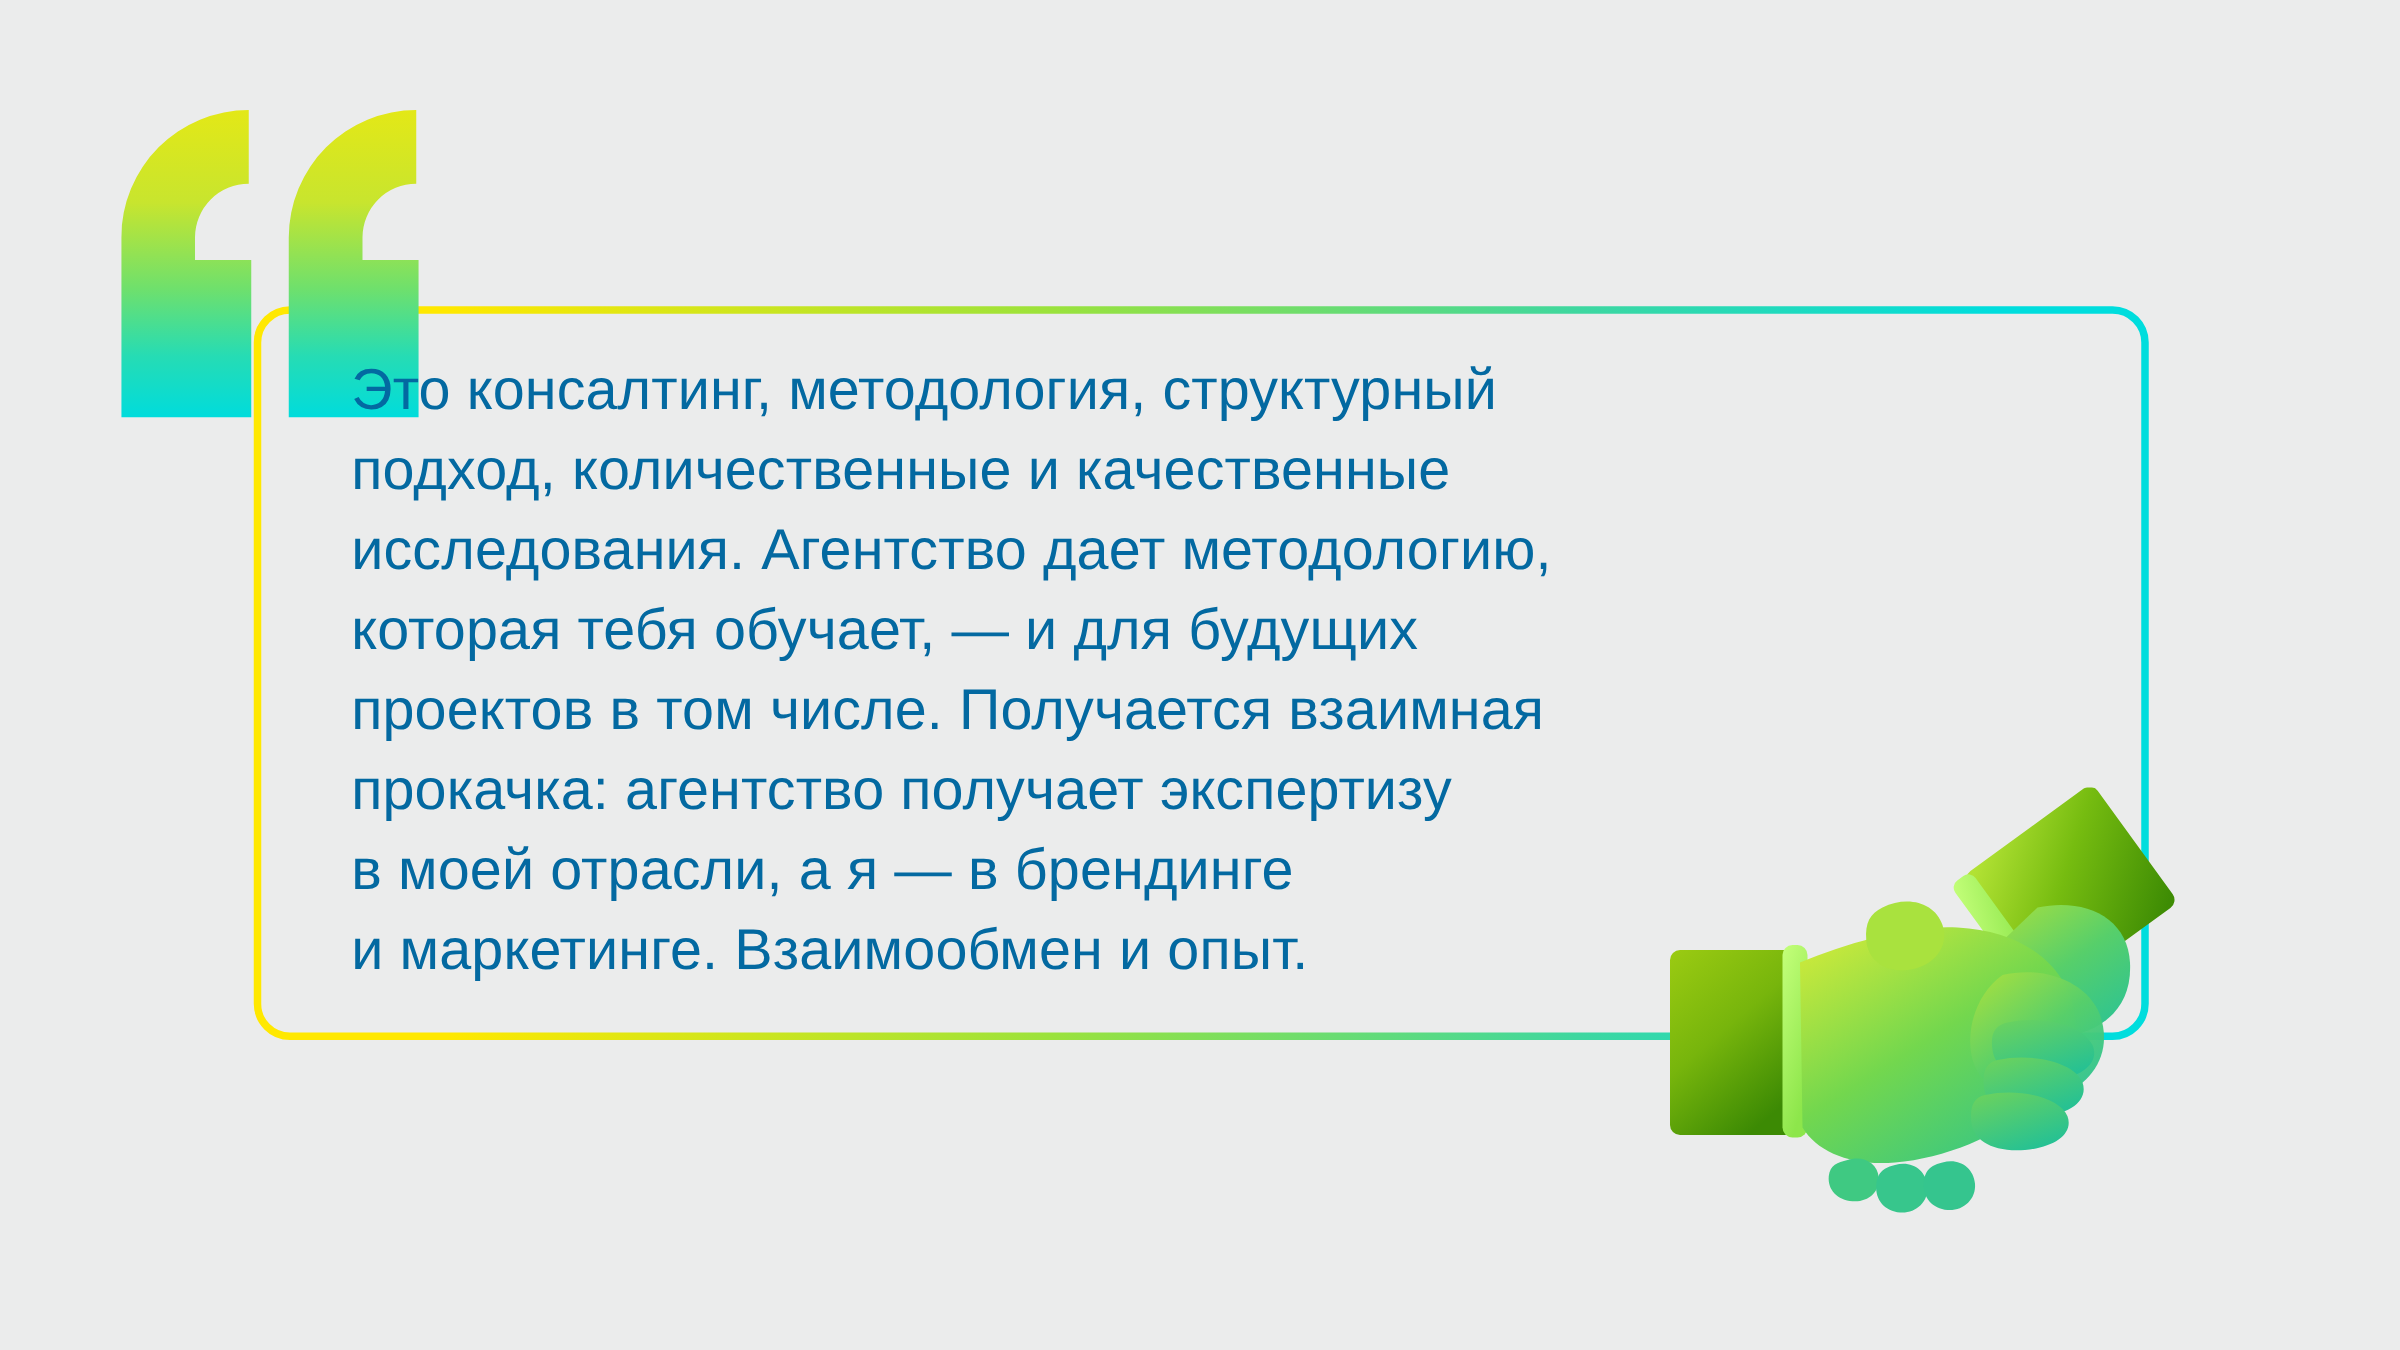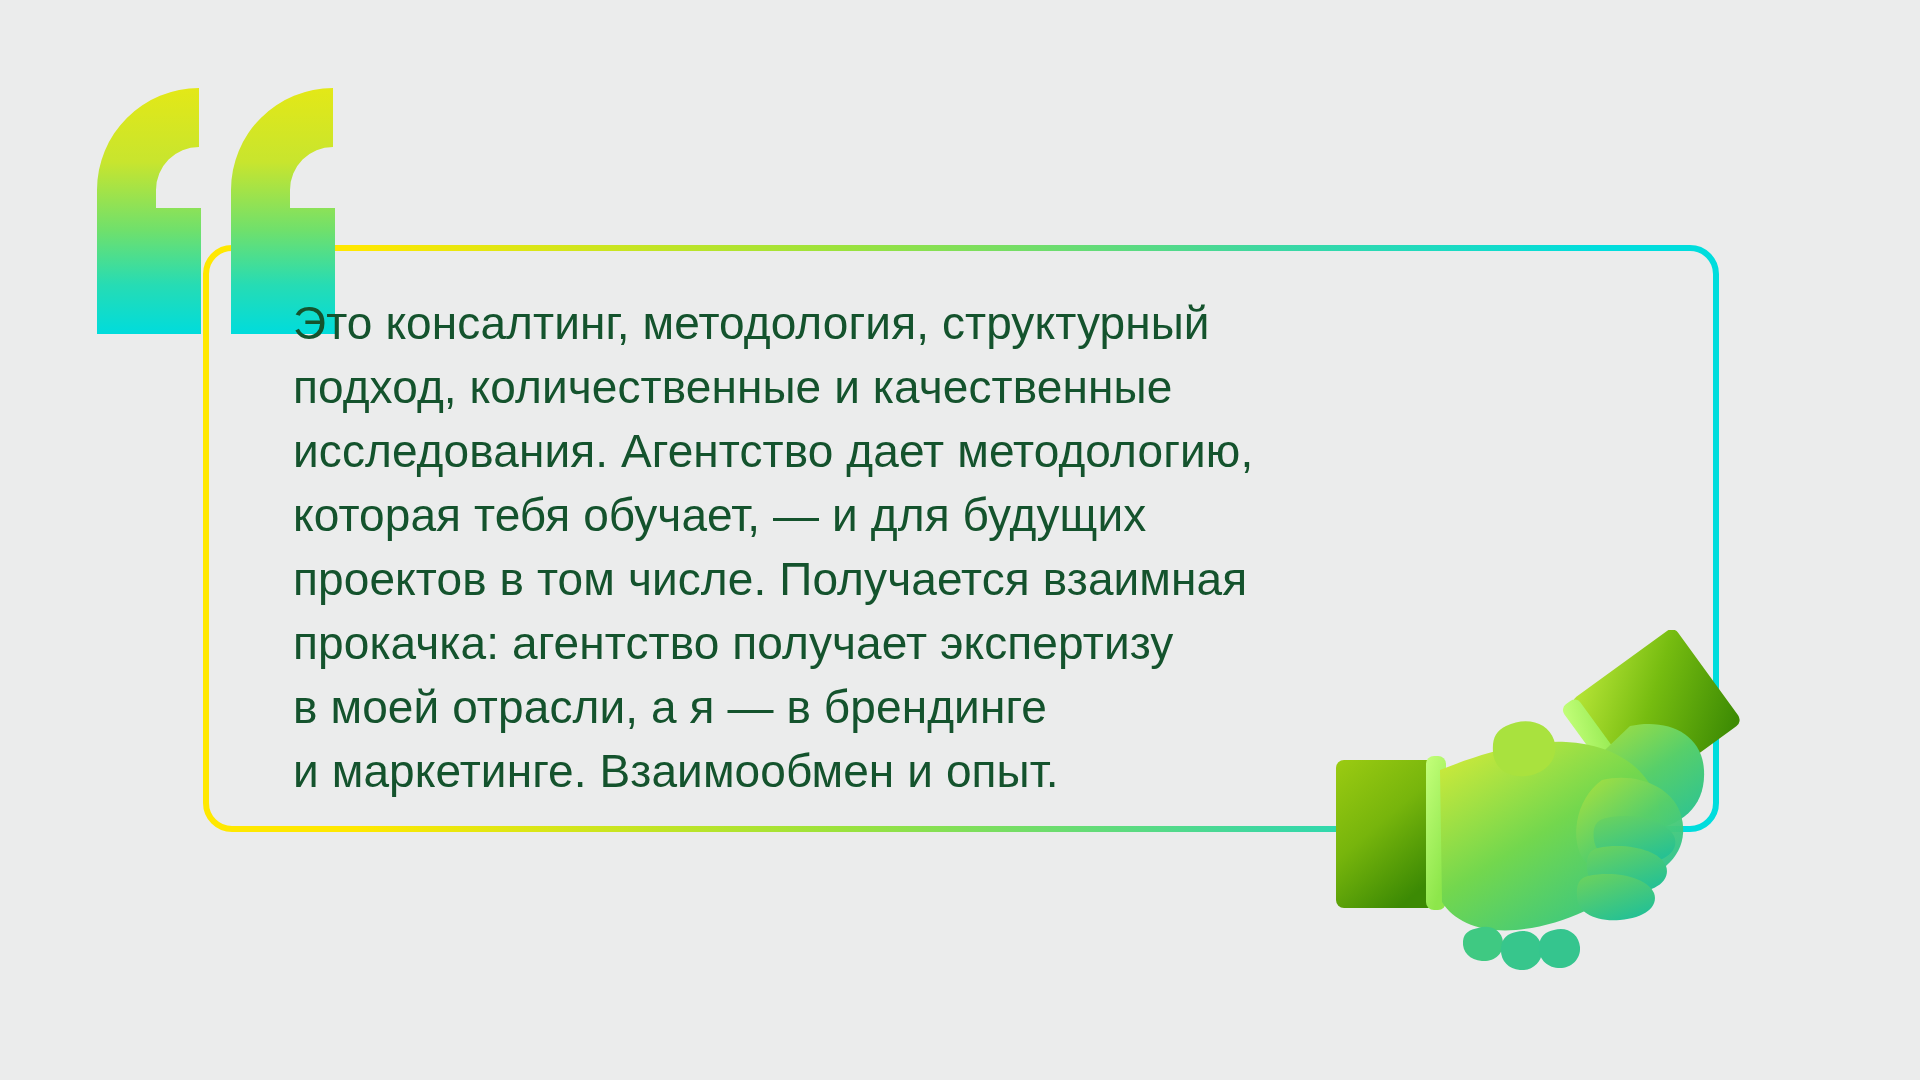--- a/index.html
+++ b/index.html
@@ -49,27 +49,27 @@
     width: 100%;
     height: 100%;
   }
 
   
   .quote-text {
     position: absolute;
     left: 281px;
     top: 279px;
     width: 1330px;
-    margin: 12px;
+    margin: 0;
     font-family: "Liberation Sans", "DejaVu Sans", sans-serif;
     font-size: 46px;
     font-weight: 400;
     line-height: 64px;
     letter-spacing: 0.1px;
-    color: #14532d;
+    color: #0369a1;
     white-space: pre-line;
     z-index: 4;
   }
 
   
   .handshake {
     position: absolute;
     left: 1330px;
     top: 630px;
     width: 508px;

